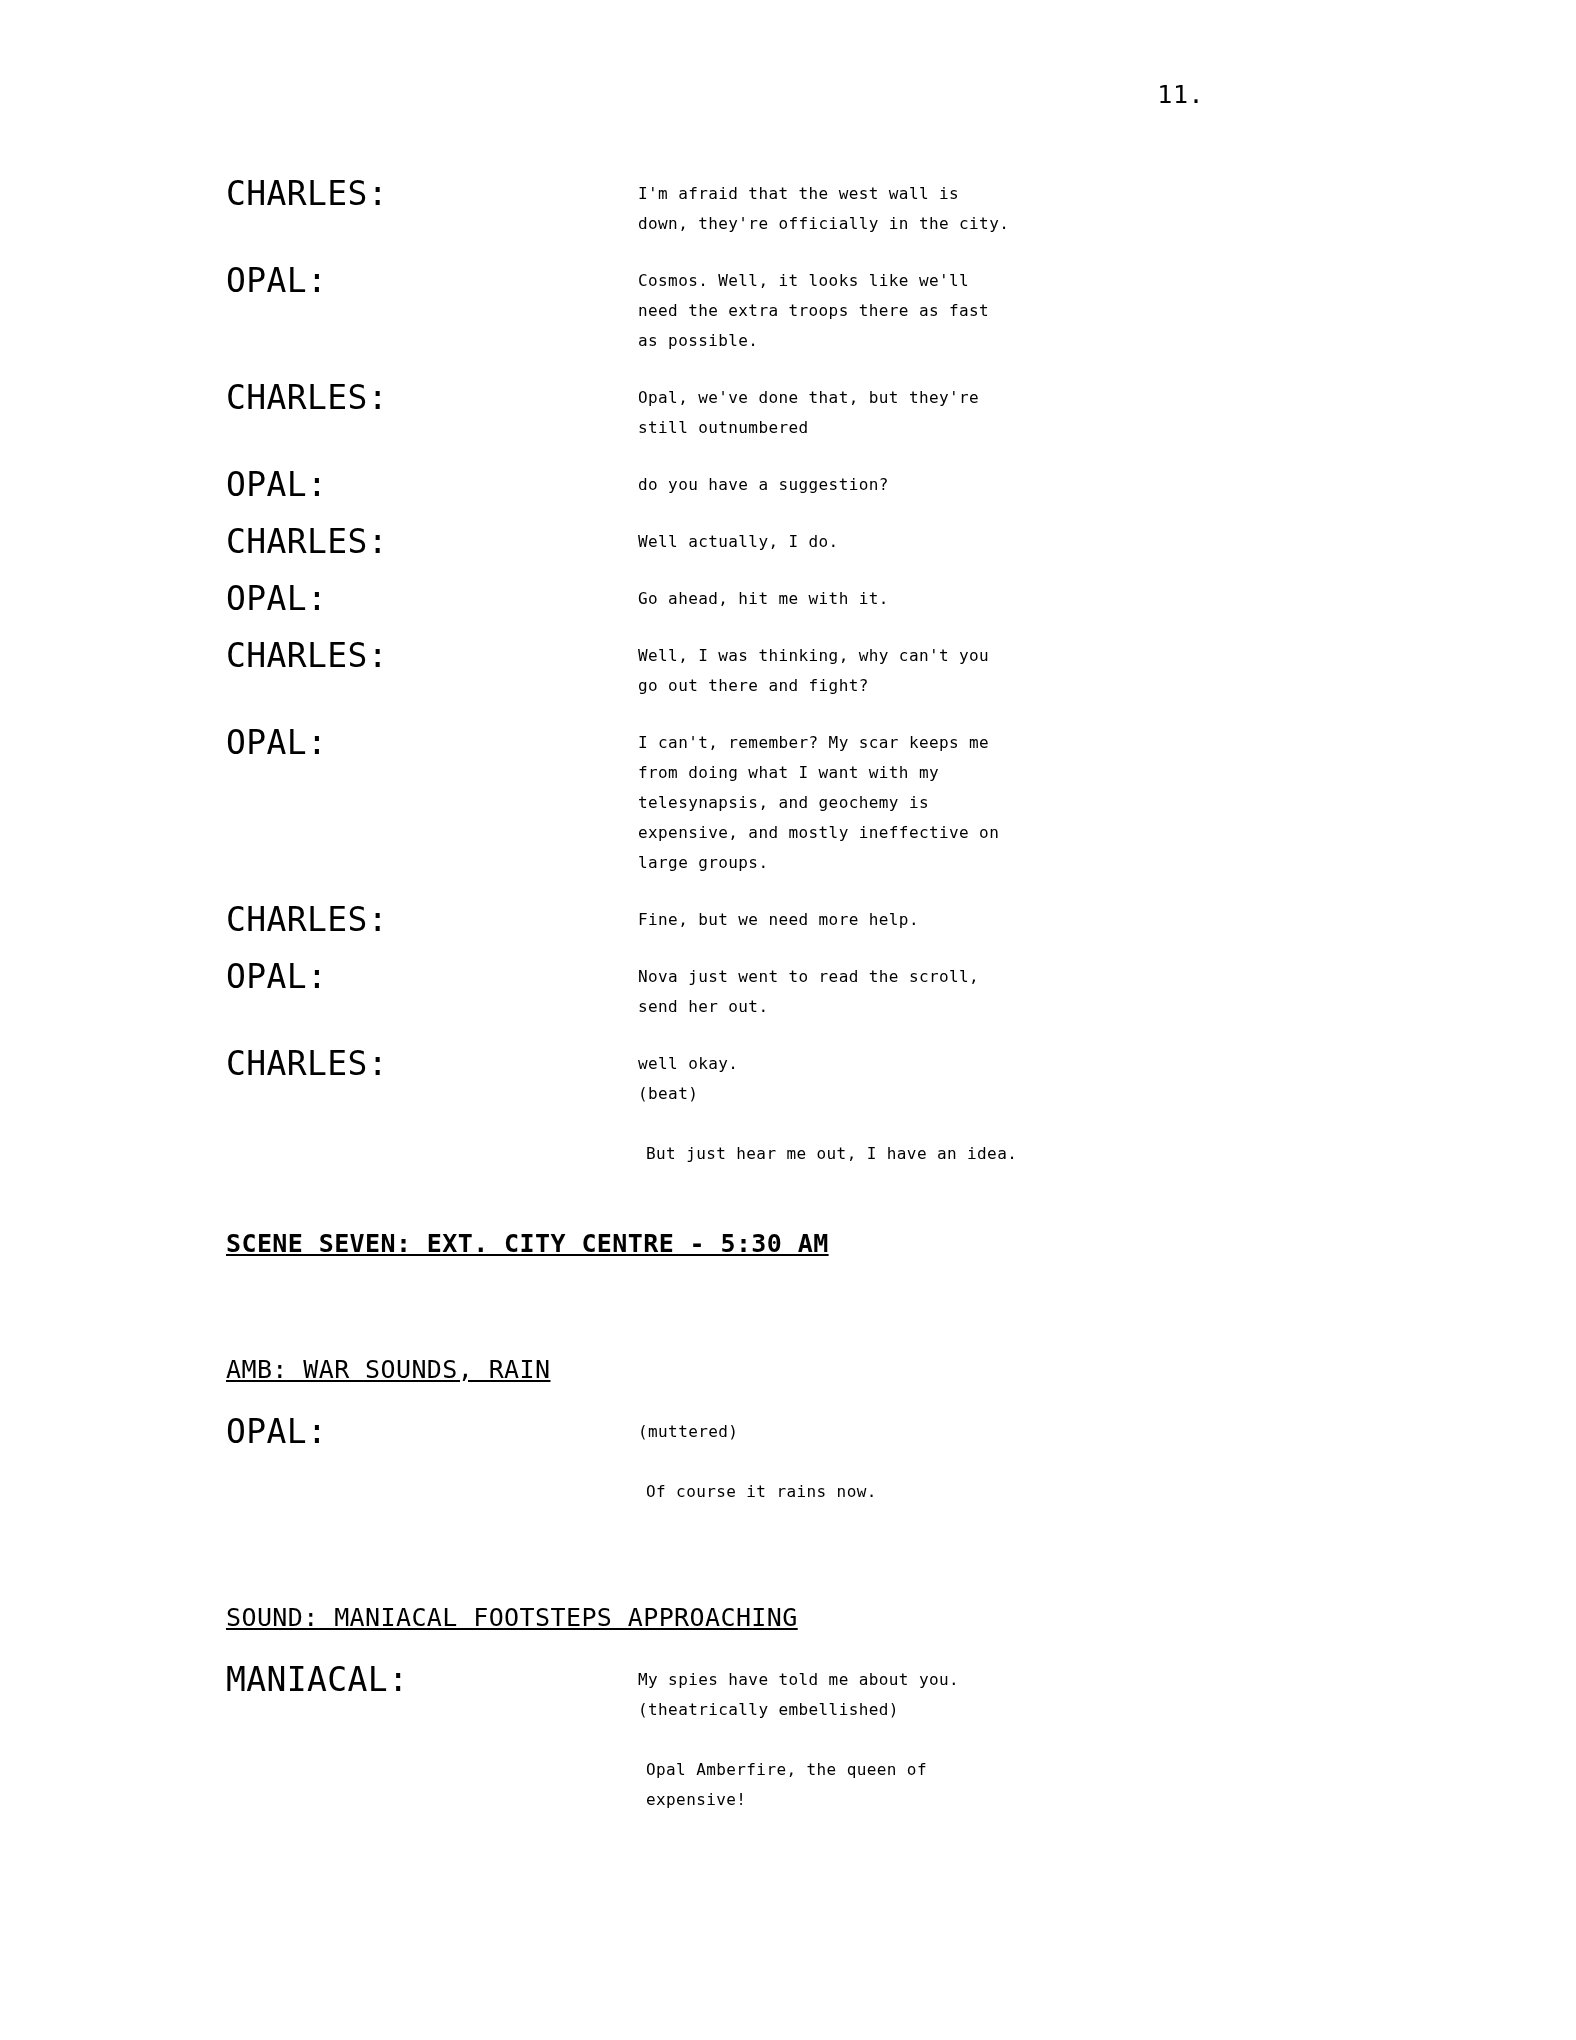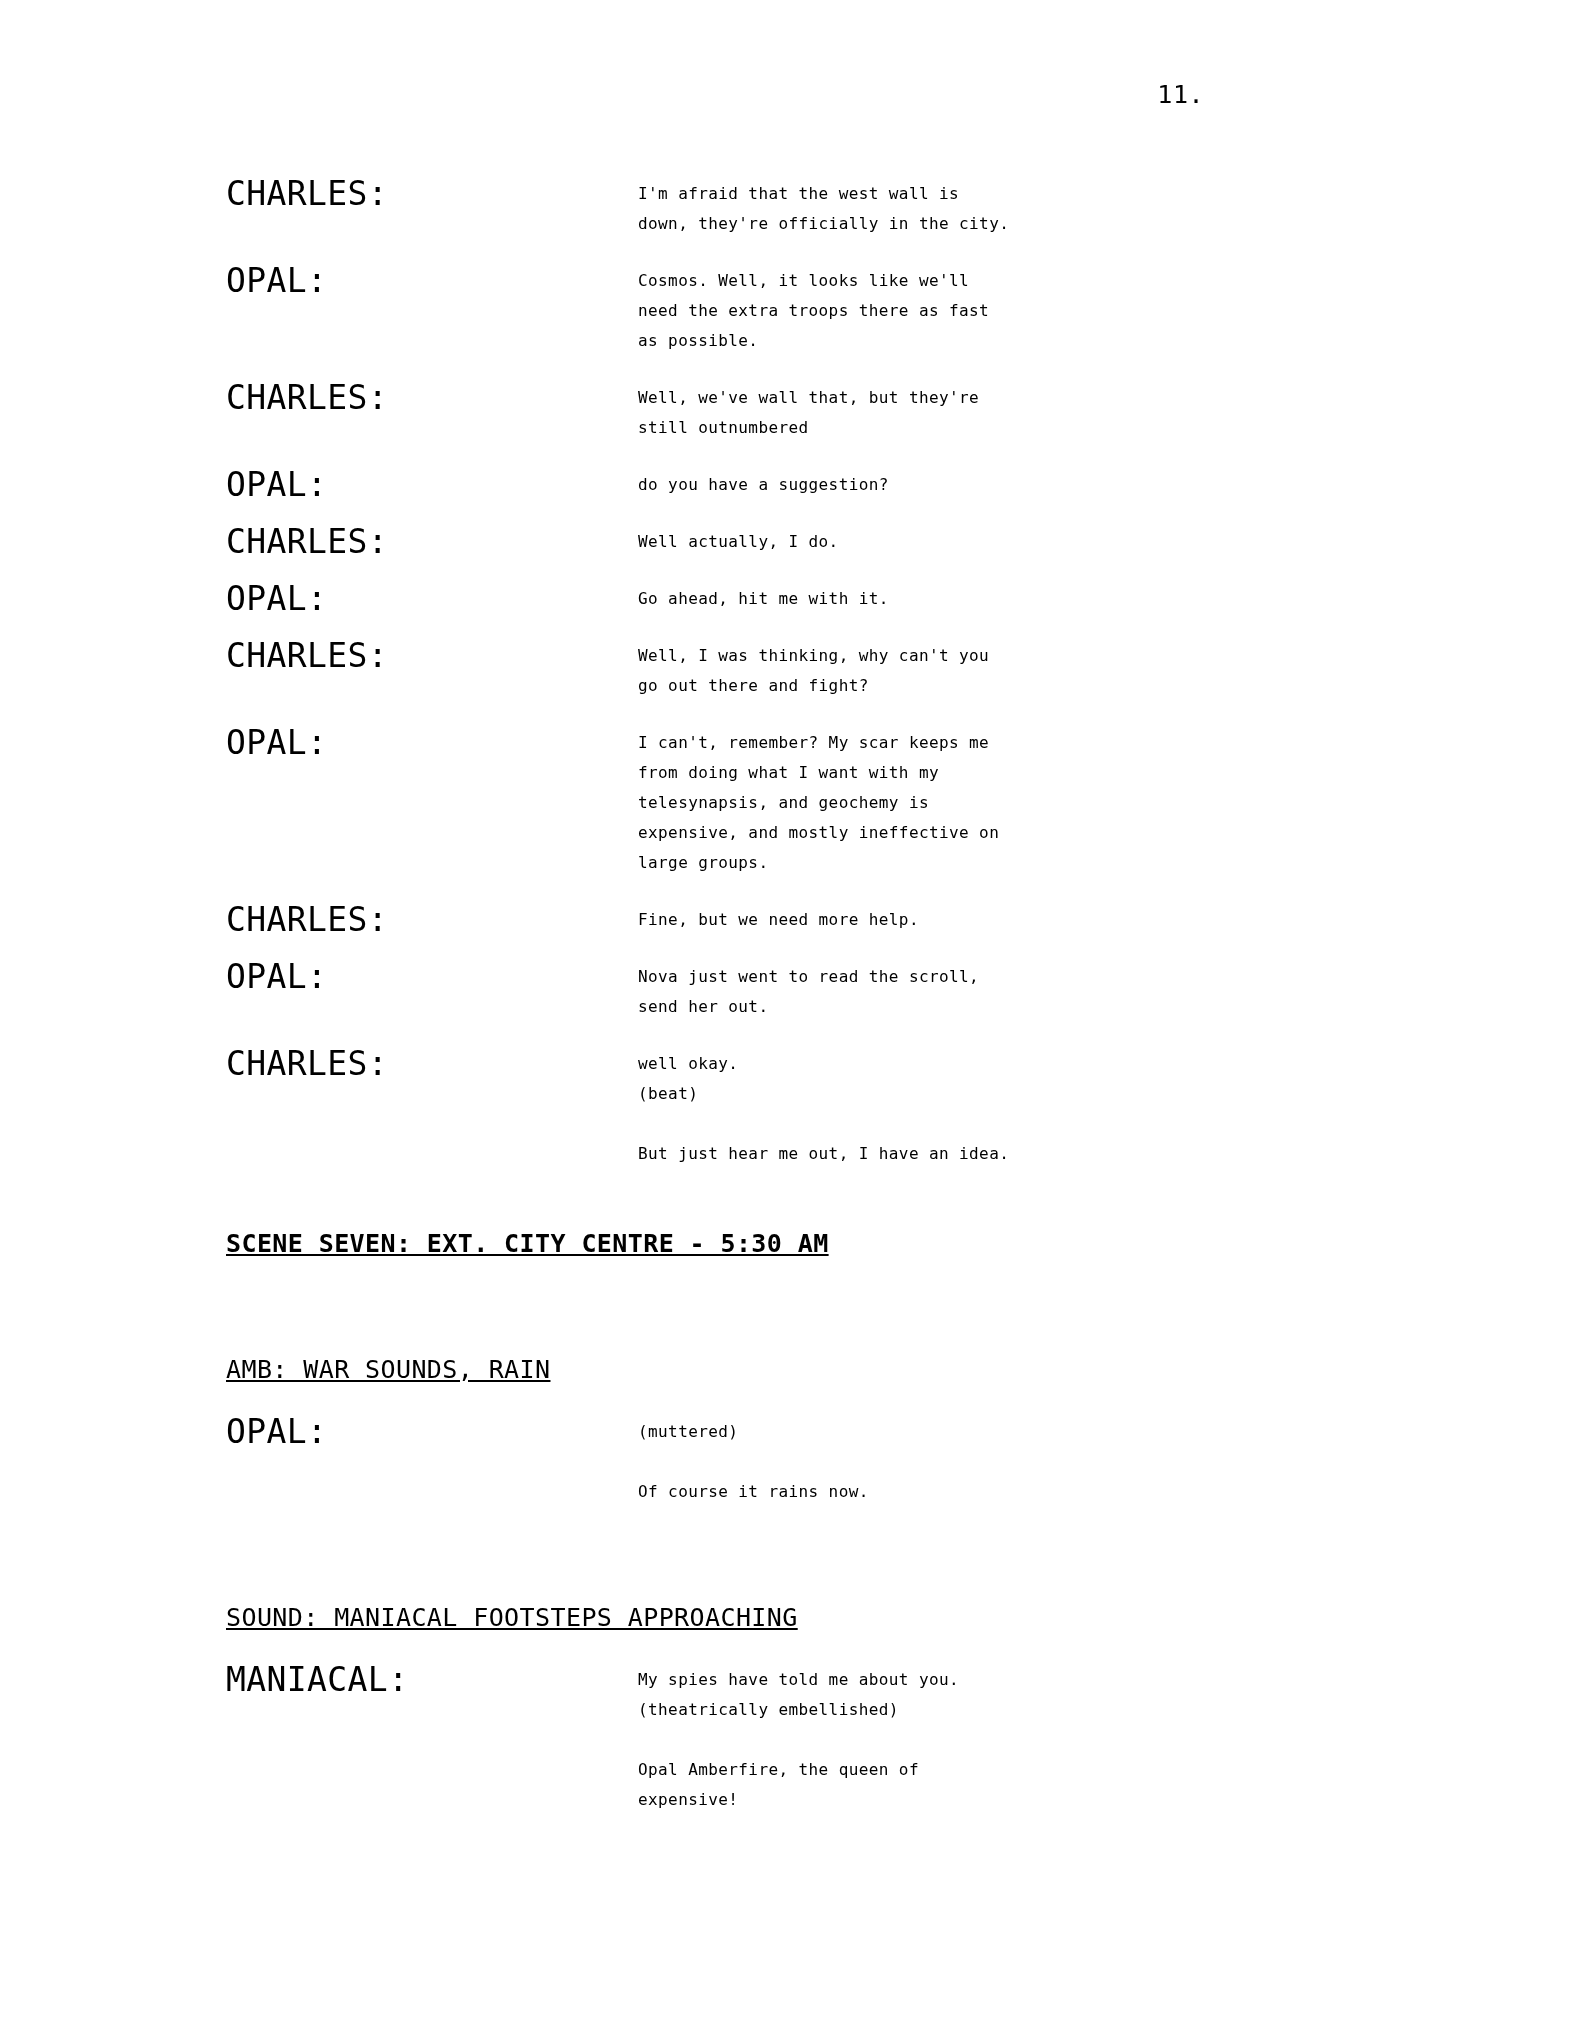--- a/index.html
+++ b/index.html
@@ -47,20 +47,21 @@
   .speech {
     flex: 1 1 auto;
     font-size: 16px;
     line-height: 30px;
     letter-spacing: 0.4px;
     white-space: pre-wrap;
     max-width: 700px;
   }
   .speech-extra {
     margin-top: 30px;
+    margin-left: 8px;
   }
   .scene-heading {
     font-size: 25px;
     line-height: 30px;
     letter-spacing: 0.4px;
     font-weight: bold;
     text-decoration: underline;
     margin-top: 60px;
     margin-bottom: 0;
     white-space: pre;
@@ -94,21 +95,21 @@
         <div class="character">OPAL:</div>
         <div style="flex: 1 1 auto;">
           <div class="speech">Cosmos. Well, it looks like we'll
 need the extra troops there as fast
 as possible.</div>
         </div>
       </div>
       <div class="dialogue-row">
         <div class="character">CHARLES:</div>
         <div style="flex: 1 1 auto;">
-          <div class="speech">Well, we've wall that, but they're
+          <div class="speech">Opal, we've done that, but they're
 still outnumbered</div>
         </div>
       </div>
       <div class="dialogue-row">
         <div class="character">OPAL:</div>
         <div style="flex: 1 1 auto;">
           <div class="speech">do you have a suggestion?</div>
         </div>
       </div>
       <div class="dialogue-row">

